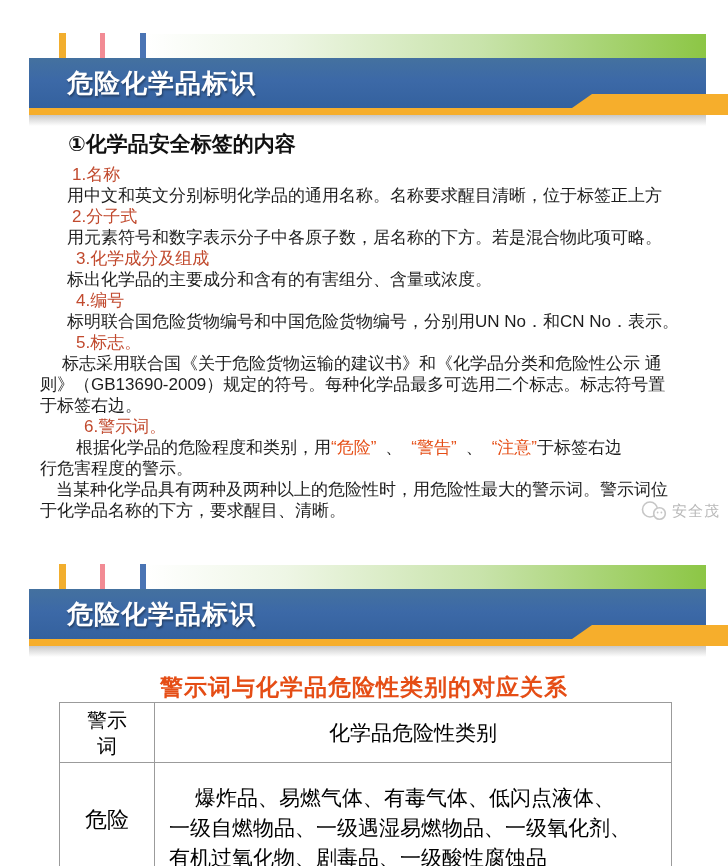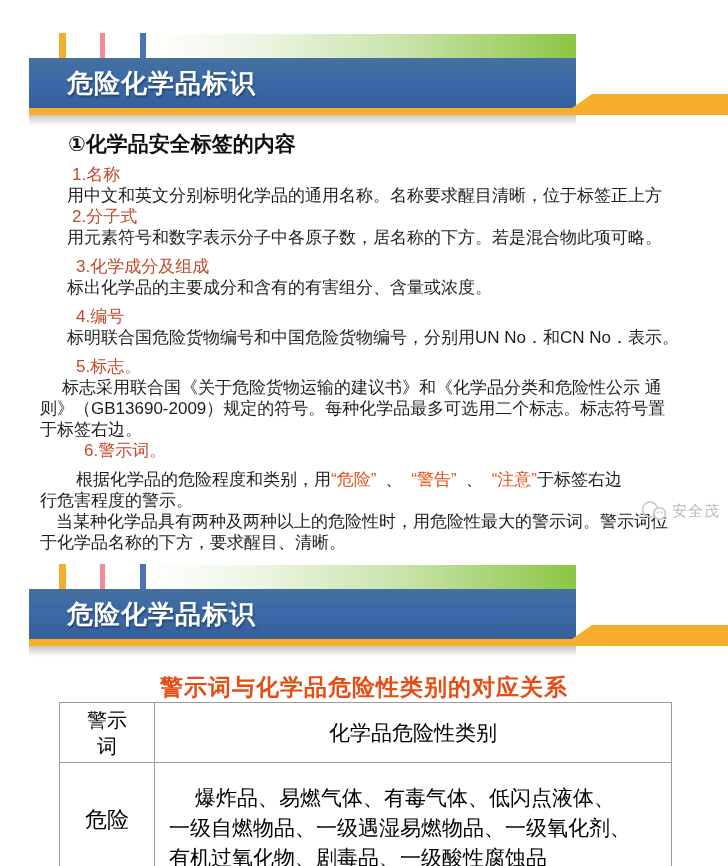--- a/index.html
+++ b/index.html
@@ -15,21 +15,21 @@
     --table_border:#9b9b9b;
     --watermark_gray:#b9b9b9;
   }
   *{margin:0;padding:0;box-sizing:border-box;}
   html,body{background:#fff;}
   body{
     width:728px;height:866px;overflow:hidden;position:relative;
     font-family:"Liberation Sans","DejaVu Sans",sans-serif;
     color:var(--text_black);
   }
-  .slide-header{position:absolute;left:0;width:576px;height:92px;}
+  .slide-header{position:absolute;left:0;width:706px;height:92px;}
   .bar{position:absolute;top:0;height:25px;display:block;}
   .bar-yellow{left:59px;width:7px;background:var(--bar_yellow);}
   .bar-pink{left:100px;width:5px;background:var(--bar_pink);}
   .bar-blue{left:140px;width:6px;background:var(--bar_blue);}
   .green-bar{
     position:absolute;left:146px;right:0;top:1px;height:24px;
     background:linear-gradient(90deg,#ffffff 0%,#eef6e5 25%,#c8e3aa 60%,var(--accent_green) 100%);
   }
   .banner{
     position:absolute;left:29px;right:0;top:25px;height:50px;
@@ -55,21 +55,21 @@
   }
   
   .content1{position:absolute;left:40px;top:130px;width:684px;}
   .content1 h2{
     font-size:21px;font-weight:bold;color:#111;
     padding-left:28px;line-height:27px;margin-bottom:7px;
   }
   .ln{font-size:17px;line-height:21px;white-space:nowrap;}
   .ln.red{color:var(--red_label);}
   .i0{padding-left:0;} .i16{padding-left:16px;} .i22{padding-left:22px;}
-  .i27{padding-left:27px;} .i32{padding-left:32px;} .i36{padding-left:36px;margin-top:8px;} .i44{padding-left:44px;}
+  .i27{padding-left:27px;} .i32{padding-left:32px;} .i36{padding-left:36px;} .i44{padding-left:44px;}
   .rw{color:var(--red_bright);text-align:center;}
   .sep{padding:0 9px;}
   .watermark{
     position:absolute;right:8px;top:500px;height:22px;
     display:flex;align-items:center;gap:4px;
     color:var(--watermark_gray);font-size:15px;letter-spacing:1px;
   }
   
   .section-title{
     position:absolute;left:0;top:672px;width:728px;text-align:center;

